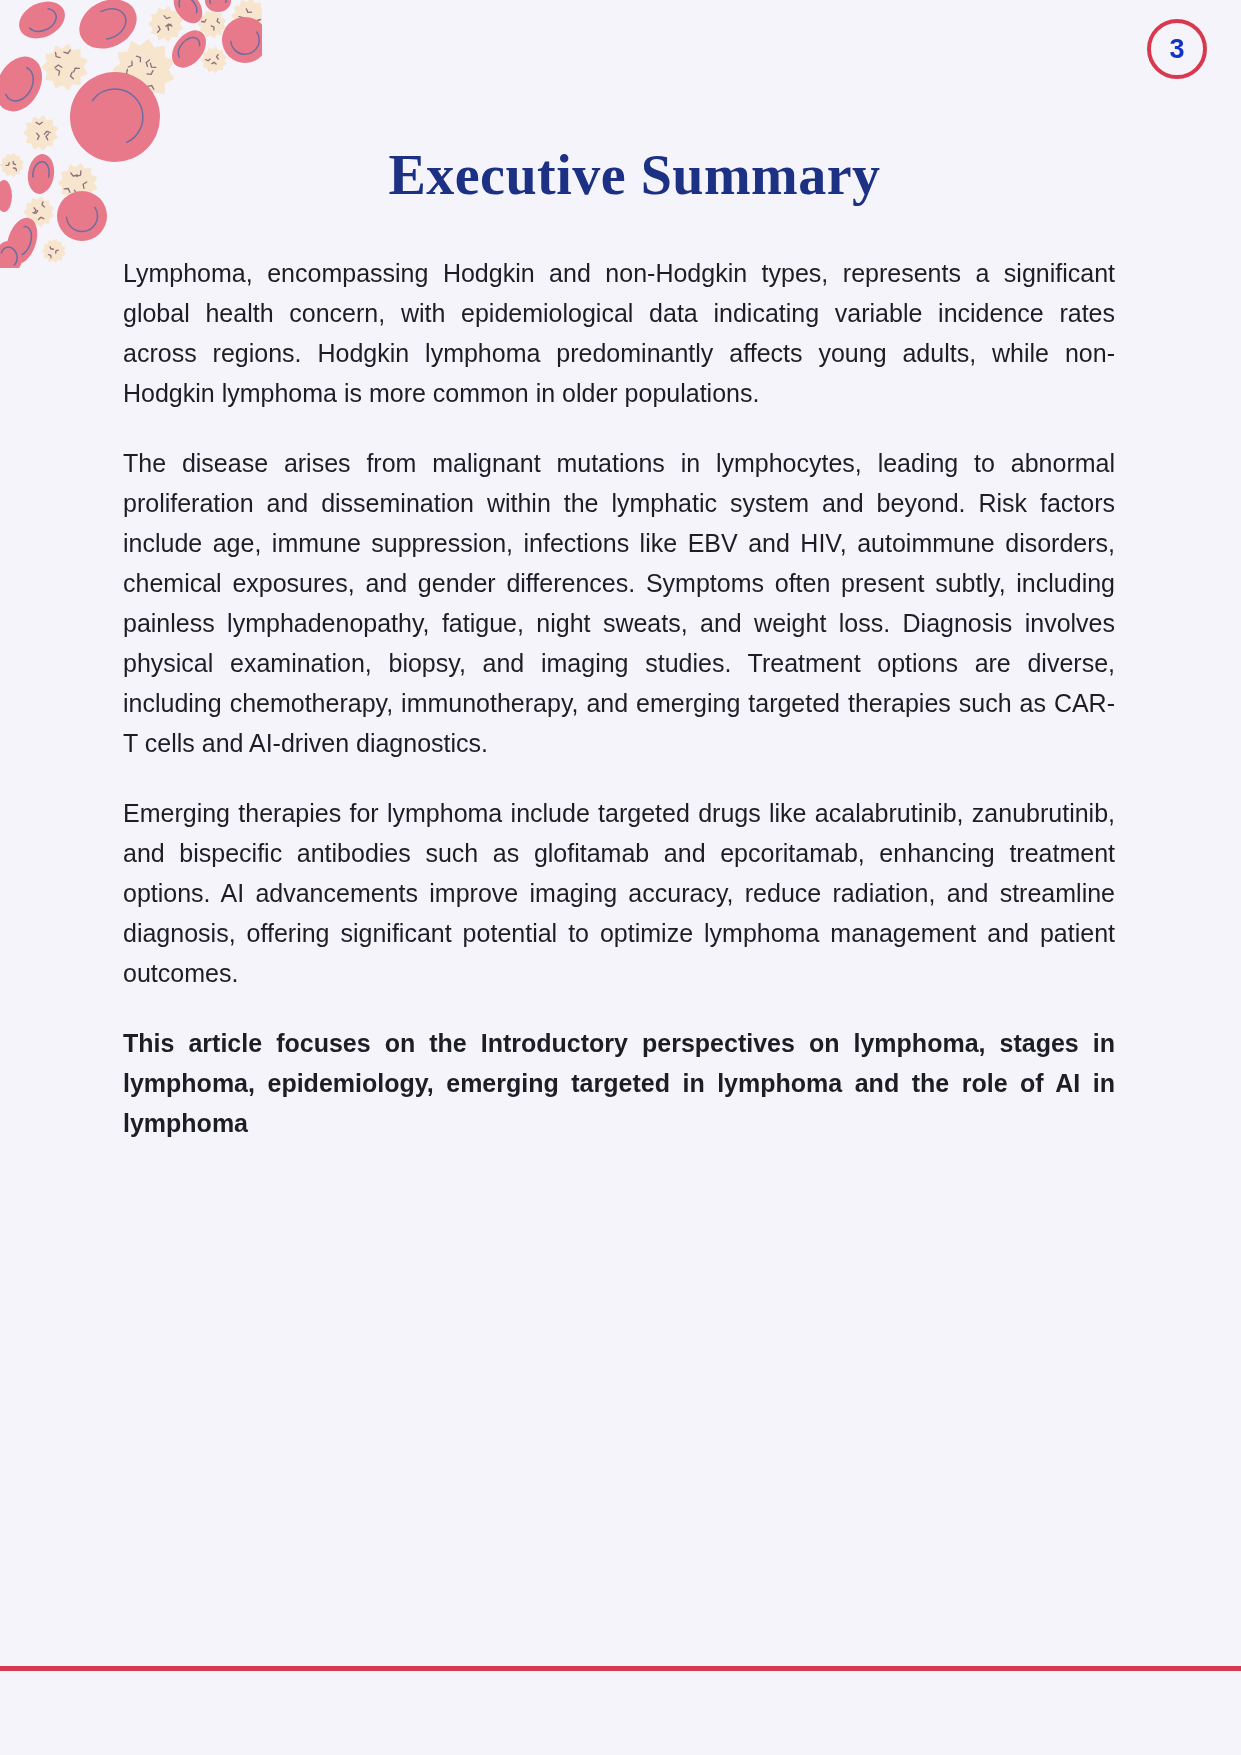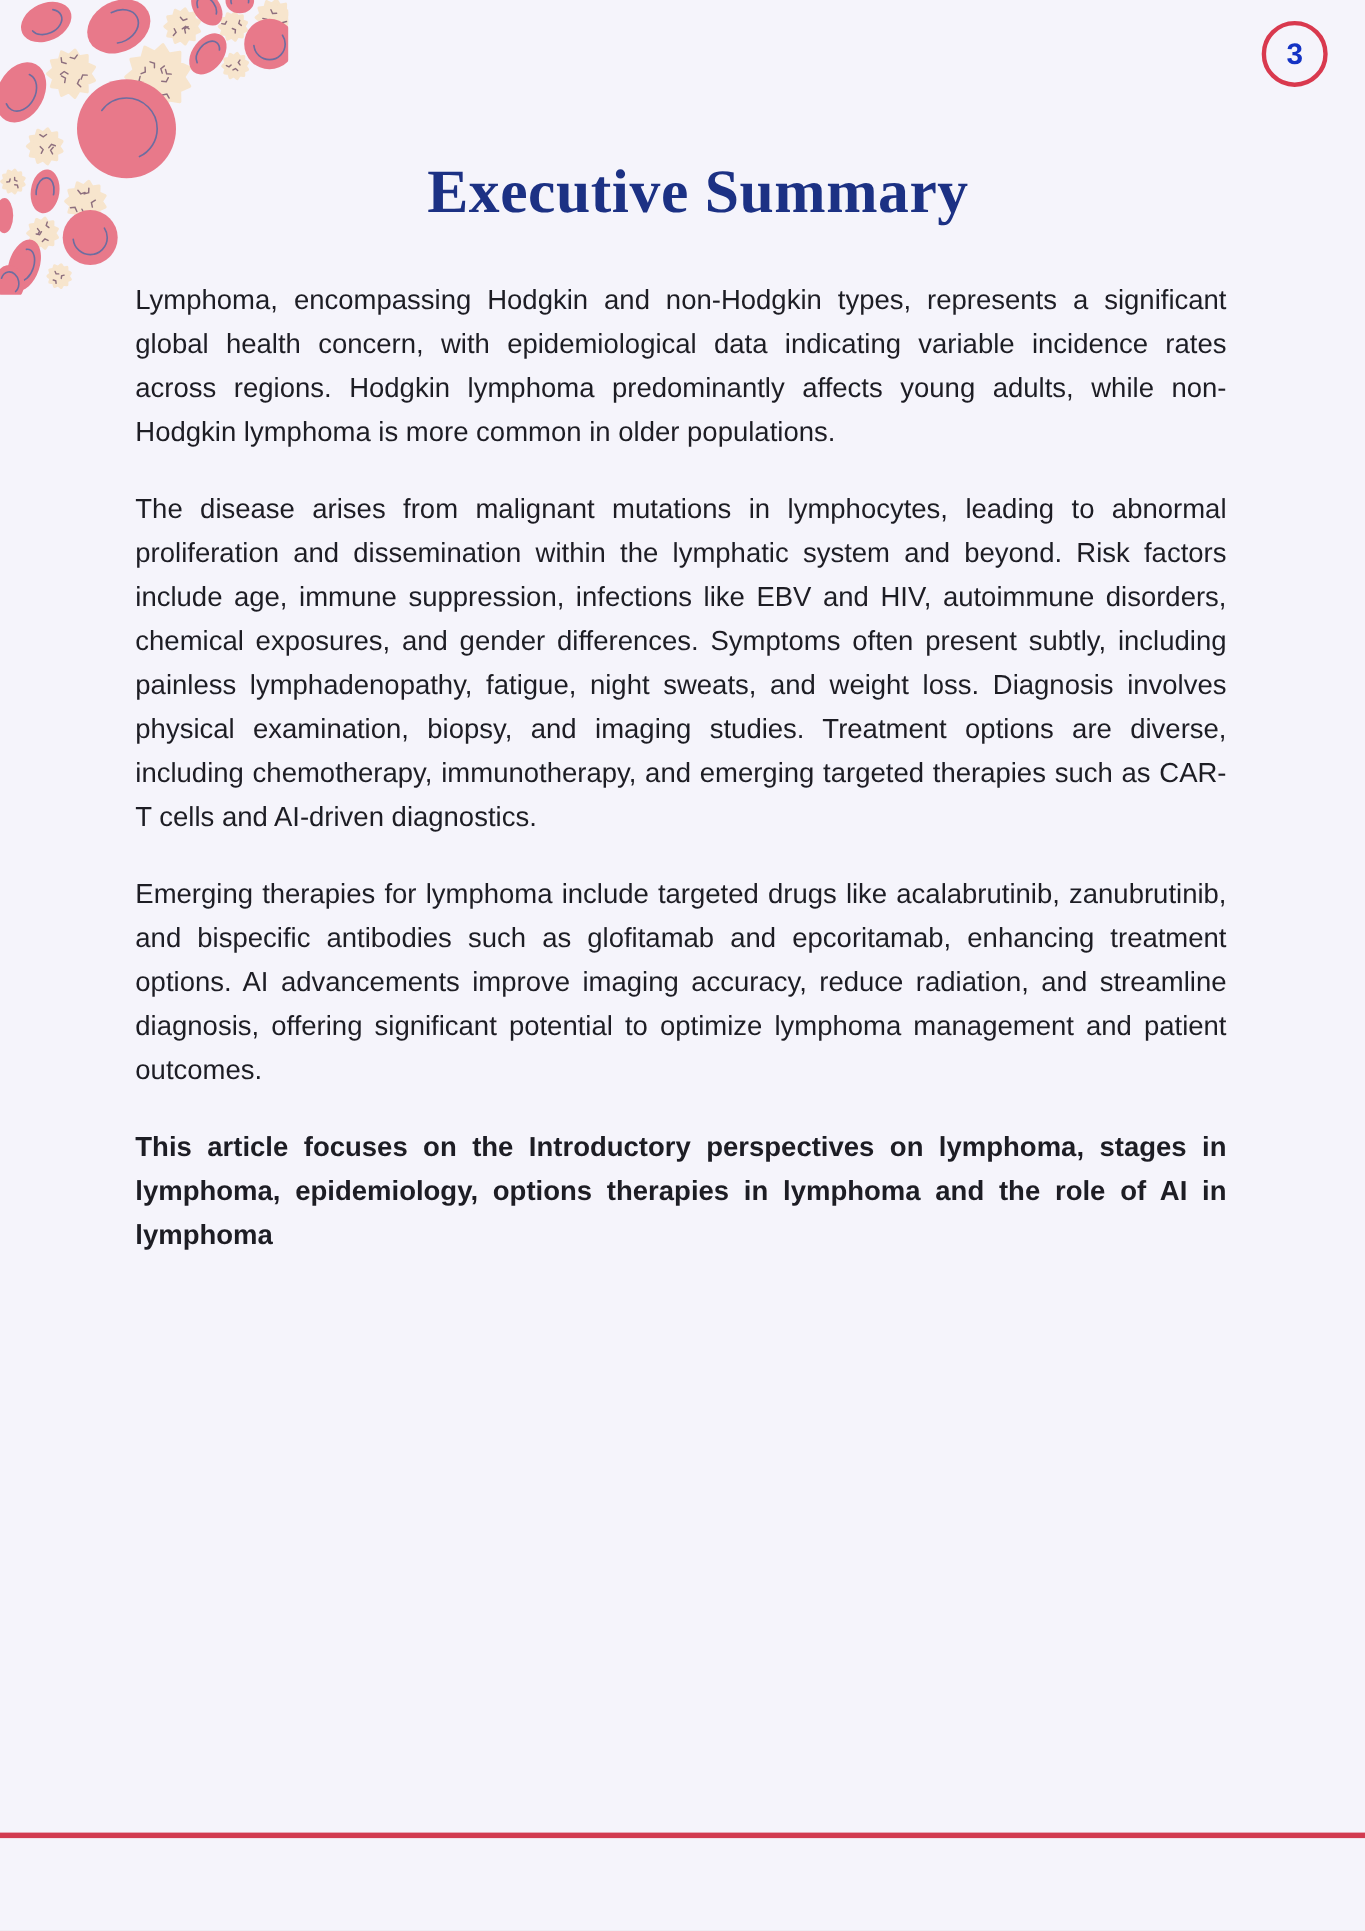--- a/index.html
+++ b/index.html
@@ -110,21 +110,21 @@
   <div class="badge">
     <span>3</span>
   </div>
 
   <h1 class="title">Executive Summary</h1>
 
   <div class="content">
     <p>Lymphoma, encompassing Hodgkin and non-Hodgkin types, represents a significant global health concern, with epidemiological data indicating variable incidence rates across regions. Hodgkin lymphoma predominantly affects young adults, while non-Hodgkin lymphoma is more common in older populations.</p>
     <p>The disease arises from malignant mutations in lymphocytes, leading to abnormal proliferation and dissemination within the lymphatic system and beyond. Risk factors include age, immune suppression, infections like EBV and HIV, autoimmune disorders, chemical exposures, and gender differences. Symptoms often present subtly, including painless lymphadenopathy, fatigue, night sweats, and weight loss. Diagnosis involves physical examination, biopsy, and imaging studies. Treatment options are diverse, including chemotherapy, immunotherapy, and emerging targeted therapies such as CAR-T cells and AI-driven diagnostics.</p>
     <p>Emerging therapies for lymphoma include targeted drugs like acalabrutinib, zanubrutinib, and bispecific antibodies such as glofitamab and epcoritamab, enhancing treatment options. AI advancements improve imaging accuracy, reduce radiation, and streamline diagnosis, offering significant potential to optimize lymphoma management and patient outcomes.</p>
-    <p class="bold">This article focuses on the Introductory perspectives on lymphoma, stages in lymphoma, epidemiology, options therapies in lymphoma and the role of AI in lymphoma</p>
+    <p class="bold">This article focuses on the Introductory perspectives on lymphoma, stages in lymphoma, epidemiology, emerging targeted in lymphoma and the role of AI in lymphoma</p>
   </div>
 
   <div class="footer-rule"></div>
   <div class="footer-row">
     <span>©2025 E-Merge tech</span>
     <a href="#">https://e-mergeglobal.com</a>
   </div>
 
 </div>
 

